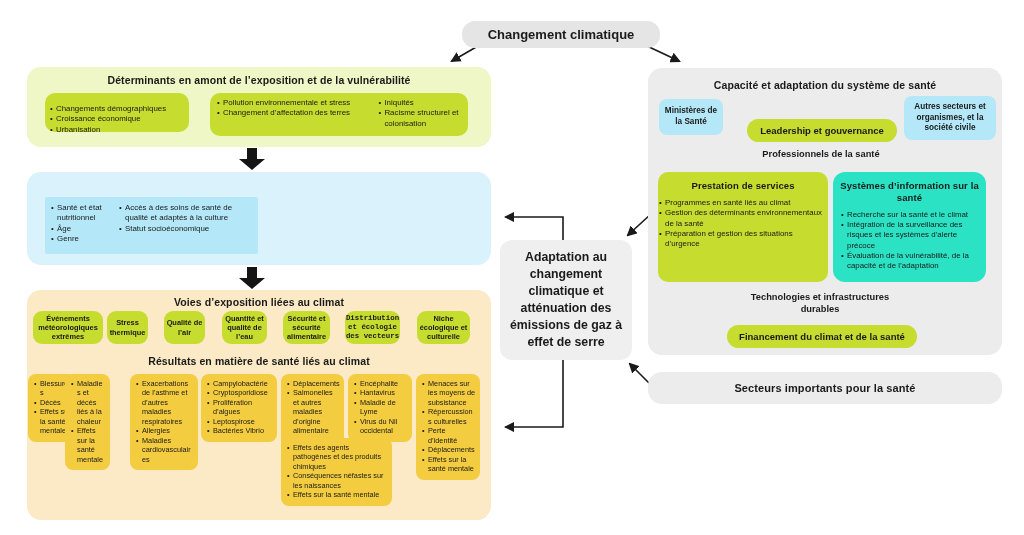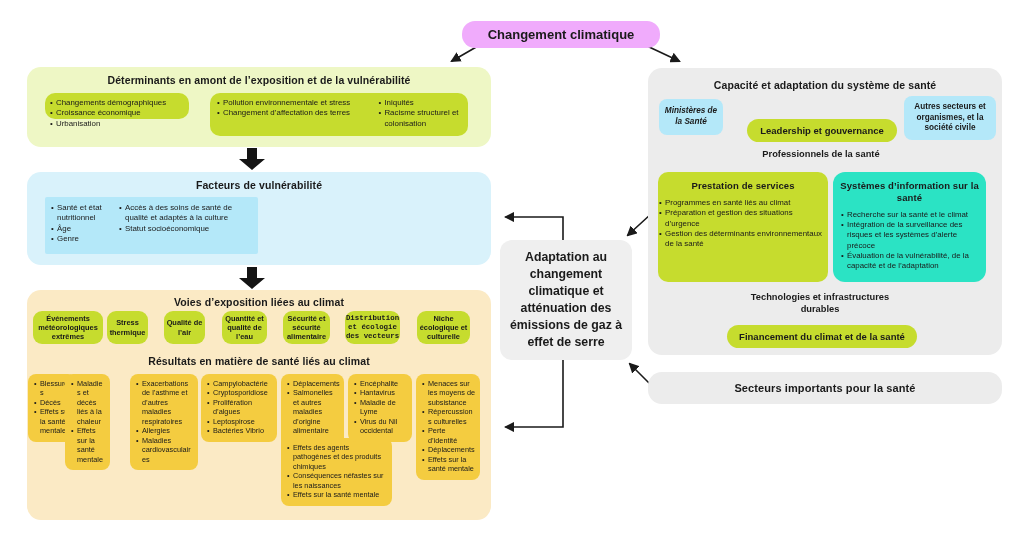--- a/index.html
+++ b/index.html
@@ -7,21 +7,21 @@
     font-family:"Liberation Sans",sans-serif;color:#1a1a1a;}
   .abs{position:absolute;box-sizing:border-box;}
   .panel{border-radius:14px;}
   .panel-green{background:var(--lightgreen,#eef7c5);}
   .panel-blue{background:var(--bluelight,#d9f2fb);}
   .panel-cream{background:var(--cream,#fbeac5);}
   .panel-gray{background:var(--gray,#ececec);}
   .ptitle{font-weight:700;font-size:10.5px;text-align:center;letter-spacing:.1px;}
   .pill{border-radius:13px;display:flex;align-items:center;justify-content:center;
     font-weight:700;text-align:center;}
-  .pill-gray{background:#f0abfc;}
+  .pill-gray{background:#e5e5e5;}
   .pill-green{background:var(--green,#c6dc2e);}
   .chip{background:var(--green,#c6dc2e);border-radius:9px;display:flex;align-items:center;
     justify-content:center;text-align:center;font-weight:700;font-size:7.4px;line-height:1.25;padding:3px 2px;}
   .bluebox{background:var(--blue,#b4e8f9);border-radius:2px;}
   .bluebox-sm{background:var(--blue,#b4e8f9);border-radius:8px;display:flex;align-items:center;
     justify-content:center;text-align:center;font-weight:700;font-size:8.2px;line-height:1.3;padding:3px;}
   .greenbox{background:var(--green,#c6dc2e);border-radius:10px;}
   .tealbox{background:var(--teal,#2be3c4);border-radius:12px;}
   .ybox{background:var(--yellow,#f4cc40);border-radius:8px;padding:5px 4px 6px 5px;}
   .bullets{font-size:7.9px;line-height:1.3;font-weight:500;}
@@ -64,42 +64,41 @@
     <polygon class="blk" points="61,348 71,348 71,360 79,360 66,371 53,360 61,360"></polygon>
     <polygon class="blk" points="443,348 453,348 453,360 461,360 448,371 435,360 443,360"></polygon>
   </svg>
 
   <div class="abs pill pill-gray" style="left:462px;top:21px;width:198px;height:27px;font-size:13px;">
     <span>Changement climatique</span>
   </div>
 
   <div class="abs panel panel-green" style="left:27px;top:67px;width:464px;height:80px;"></div>
   <div class="abs ptitle" style="left:27px;top:74px;width:464px;">Déterminants en amont de l’exposition et de la vulnérabilité</div>
-  <div class="abs greenbox bullets" style="left:45px;top:93px;width:144px;height:26px;padding:5px 4px;">
+  <div class="abs greenbox bullets" style="left:45px;top:93px;width:144px;height:39px;padding:11px 4px;">
     <div>
         <div class="li">Changements démographiques</div>
         <div class="li">Croissance économique</div>
         <div class="li">Urbanisation</div>
       </div>
   </div>
   <div class="abs greenbox bullets" style="left:210px;top:93px;width:258px;height:43px;padding:5px 6px;">
     <div class="cols">
       <div style="width:156px;">
           <div class="li">Pollution environnementale et stress</div>
           <div class="li">Changement d’affectation des terres</div>
         </div>
       <div style="width:86px;">
           <div class="li">Iniquités</div>
           <div class="li">Racisme structurel et colonisation</div>
         </div>
     </div>
   </div>
 
   <div class="abs panel panel-blue" style="left:27px;top:172px;width:464px;height:93px;"></div>
-  <div class="abs ptitle" style="left:27px;top:179px;width:464px;">Facteurs de vulnérabilité</div>
   <div class="abs bluebox bullets" style="left:45px;top:197px;width:213px;height:57px;padding:6px 5px;">
     <div class="cols" style="gap:6px;">
       <div style="width:62px;">
           <div class="li">Santé et état nutritionnel</div>
           <div class="li">Âge</div>
           <div class="li">Genre</div>
         </div>
       <div style="width:133px;">
           <div class="li">Accès à des soins de santé de qualité et adaptés à la culture</div>
           <div class="li">Statut socioéconomique</div>
@@ -195,37 +194,37 @@
     </div>
 
   <div class="abs ctext" style="left:500px;top:240px;width:132px;height:120px;background:#efefef;border-radius:12px;
        font-weight:700;font-size:12.3px;line-height:1.38;padding:6px 8px;">
     <span>Adaptation au changement climatique et atténuation des émissions de gaz à effet de serre</span>
   </div>
 
   <div class="abs panel panel-gray" style="left:648px;top:68px;width:354px;height:287px;"></div>
   <div class="abs ptitle" style="left:648px;top:79px;width:354px;">Capacité et adaptation du système de santé</div>
 
-  <div class="abs bluebox-sm" style="left:659px;top:99px;width:64px;height:36px;font-style:italic;">
+  <div class="abs bluebox-sm" style="left:659px;top:99px;width:64px;height:36px;">
     <span>Ministères de la Santé</span>
   </div>
   <div class="abs pill pill-green" style="left:747px;top:119px;width:150px;height:23px;font-size:9.5px;">
     <span>Leadership et gouvernance</span>
   </div>
   <div class="abs bluebox-sm" style="left:904px;top:96px;width:92px;height:44px;">
     <span>Autres secteurs et organismes, et la société civile</span>
   </div>
   <div class="abs small-label" style="left:701px;top:148px;width:240px;">Professionnels de la santé</div>
 
   <div class="abs greenbox" style="left:658px;top:172px;width:170px;height:110px;padding:8px 0;">
     <div class="ptitle" style="font-size:9.5px;margin-bottom:7px;">Prestation de services</div>
     <div class="bullets">
         <div class="li">Programmes en santé liés au climat</div>
+        <div class="li">Gestion des déterminants environnementaux de la santé</div>
         <div class="li">Préparation et gestion des situations d’urgence</div>
-        <div class="li">Gestion des déterminants environnementaux de la santé</div>
       </div>
   </div>
   <div class="abs tealbox" style="left:833px;top:172px;width:153px;height:110px;padding:8px 7px;">
     <div class="ptitle" style="font-size:9.5px;margin-bottom:6px;line-height:1.25;">Systèmes d’information sur la santé</div>
     <div class="bullets">
         <div class="li">Recherche sur la santé et le climat</div>
         <div class="li">Intégration de la surveillance des risques et les systèmes d’alerte précoce</div>
         <div class="li">Évaluation de la vulnérabilité, de la capacité et de l’adaptation</div>
       </div>
   </div>

